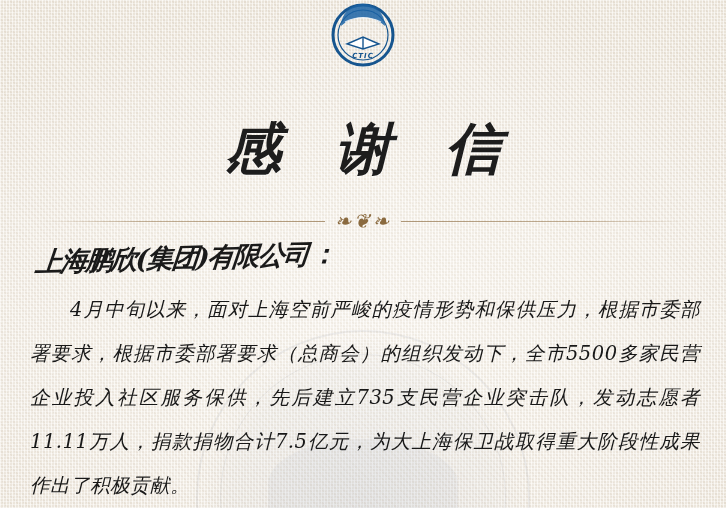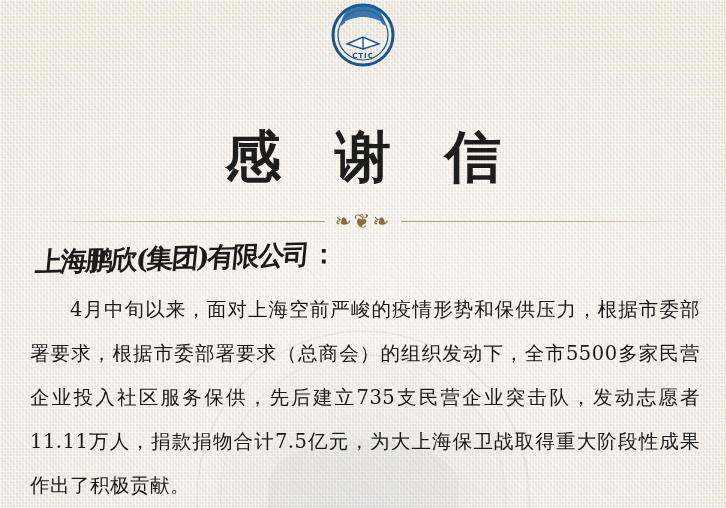--- a/index.html
+++ b/index.html
@@ -9,20 +9,21 @@
   }
   #page {
     position: relative;
     width: 726px;
     height: 508px;
     overflow: hidden;
     background:
       radial-gradient(ellipse 520px 300px at 50% 60%, #fbf6ee 0%, #f7f1e7 45%, #f3ece1 75%, #efe7da 100%);
     font-family: "Liberation Serif", serif;
     color: #2b2b2b;
+    font-style: italic;
   }
   
   #texture {
     position: absolute;
     inset: 0;
     pointer-events: none;
     background-image:
       repeating-linear-gradient(90deg, rgba(255,255,255,0.55) 0px, rgba(255,255,255,0.55) 1px, rgba(0,0,0,0.018) 1px, rgba(0,0,0,0.018) 3px),
       repeating-linear-gradient(0deg, rgba(255,255,255,0.45) 0px, rgba(255,255,255,0.45) 1px, rgba(0,0,0,0.016) 1px, rgba(0,0,0,0.016) 3px),
       repeating-linear-gradient(45deg, rgba(0,0,0,0.012) 0px, rgba(0,0,0,0.012) 2px, rgba(255,255,255,0.2) 2px, rgba(255,255,255,0.2) 5px);
@@ -71,21 +72,21 @@
     height: 70px;
     text-align: center;
   }
   .logo-svg { display:block; }
 
   
   #title {
     position: absolute;
     left: 0;
     right: 0;
-    top: 120px;
+    top: 112px;
     text-align: center;
     font-family: "Liberation Serif", serif;
     font-size: 56px;
     font-weight: bold;
     letter-spacing: 20px;
     text-indent: 20px;
     color: #1d1d1d;
     text-shadow: 0 1px 0 rgba(255,255,255,0.6);
   }
 

